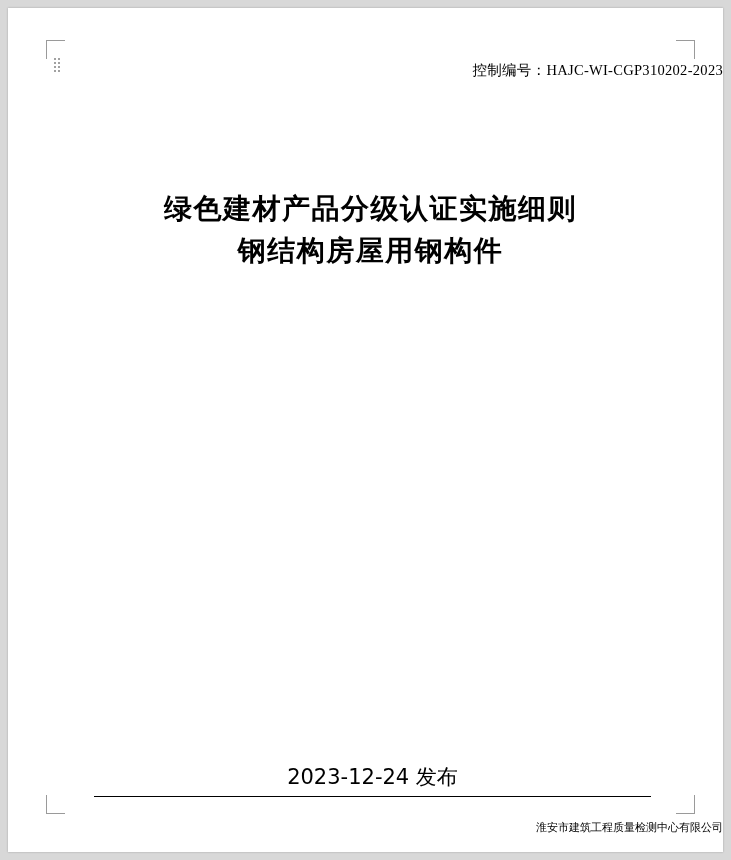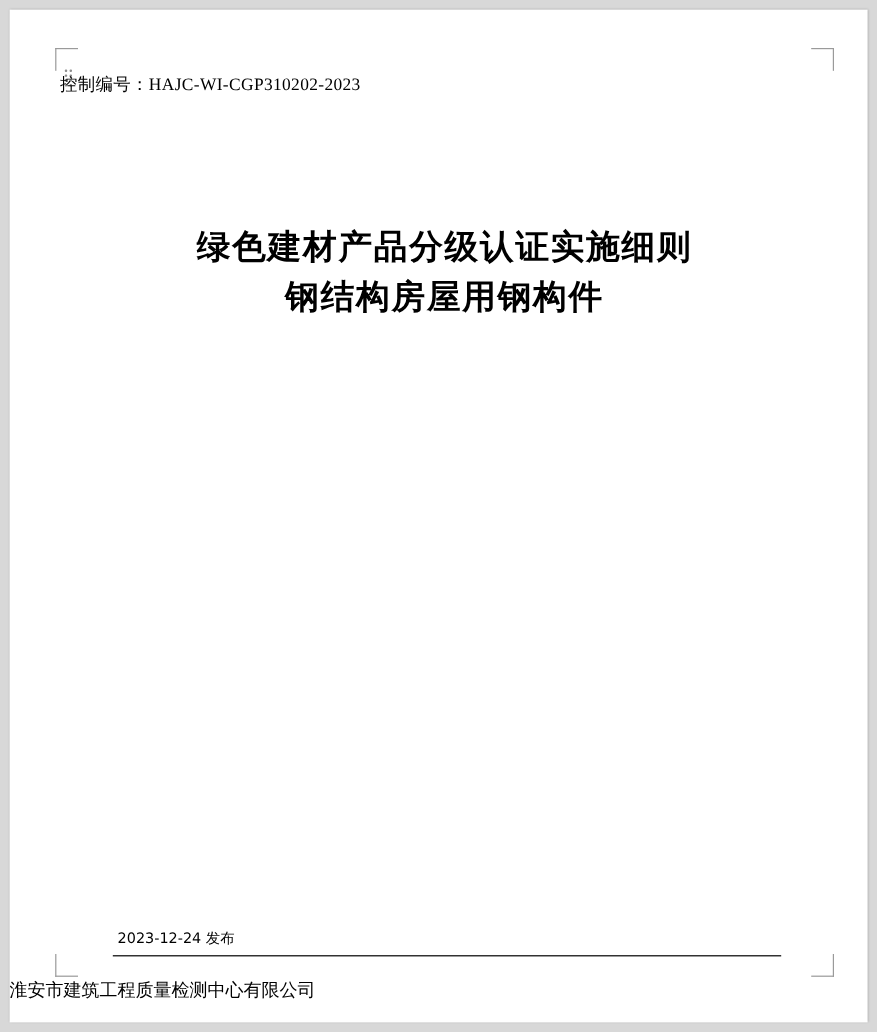--- a/index.html
+++ b/index.html
@@ -54,39 +54,39 @@
     height: 1.5px;
     background: #8f8f8f;
     border-radius: 50%;
   }
 
   .control-no {
     position: absolute;
     left: 0;
     right: 0;
     top: 53px;
-    text-align: left;
+    text-align: right;
     padding-left: 42px;
     font-family: "Liberation Serif", serif;
     font-size: 14.5px;
     letter-spacing: 0.3px;
     color: #000;
     white-space: nowrap;
   }
 
   .title-block {
     position: absolute;
     left: 70px;
     right: 60px;
     top: 185px;
     text-align: center;
   }
   .title-main,
   .title-sub {
-    font-family: Liberation Mono, monospace;
+    font-family: Liberation Serif, serif;
     font-weight: bold;
     font-size: 28px;
     letter-spacing: 1.5px;
     color: #000;
     line-height: 1.15;
   }
   .title-sub {
     margin-top: 10px;
   }
 
@@ -96,34 +96,34 @@
     right: 72px;
     bottom: 55px;
     border-bottom: 1.5px solid #000;
   }
   .footer-dates {
     position: absolute;
     left: 90px;
     right: 76px;
     bottom: 61px;
     display: flex;
-    justify-content: flex-start;
+    justify-content: center;
     align-items: baseline;
     font-family: "DejaVu Sans", sans-serif;
-    font-size: 12px;
+    font-size: 21px;
     color: #000;
   }
   .footer-org {
     position: absolute;
     left: 0;
     right: 0;
     bottom: 17px;
-    text-align: left;
+    text-align: right;
     font-family: "DejaVu Sans", sans-serif;
-    font-size: 15px;
+    font-size: 11px;
     color: #000;
   }
 </style>
 </head>
 <body>
 
 <div class="page">
 
   <div class="crop tl"></div>
   <div class="crop tr"></div>

